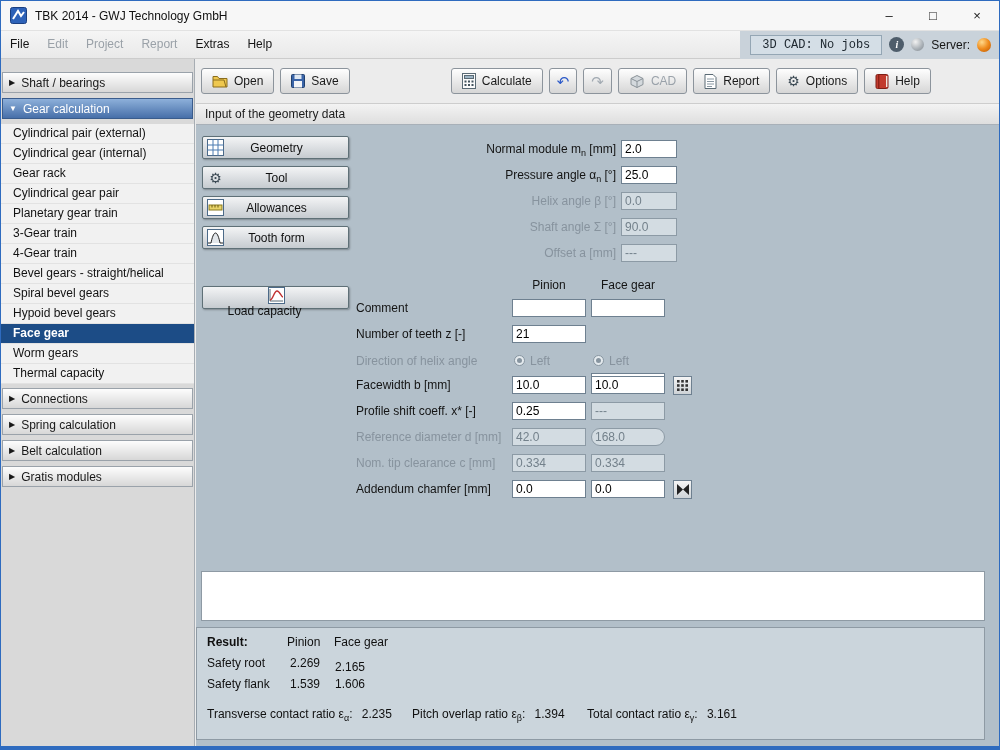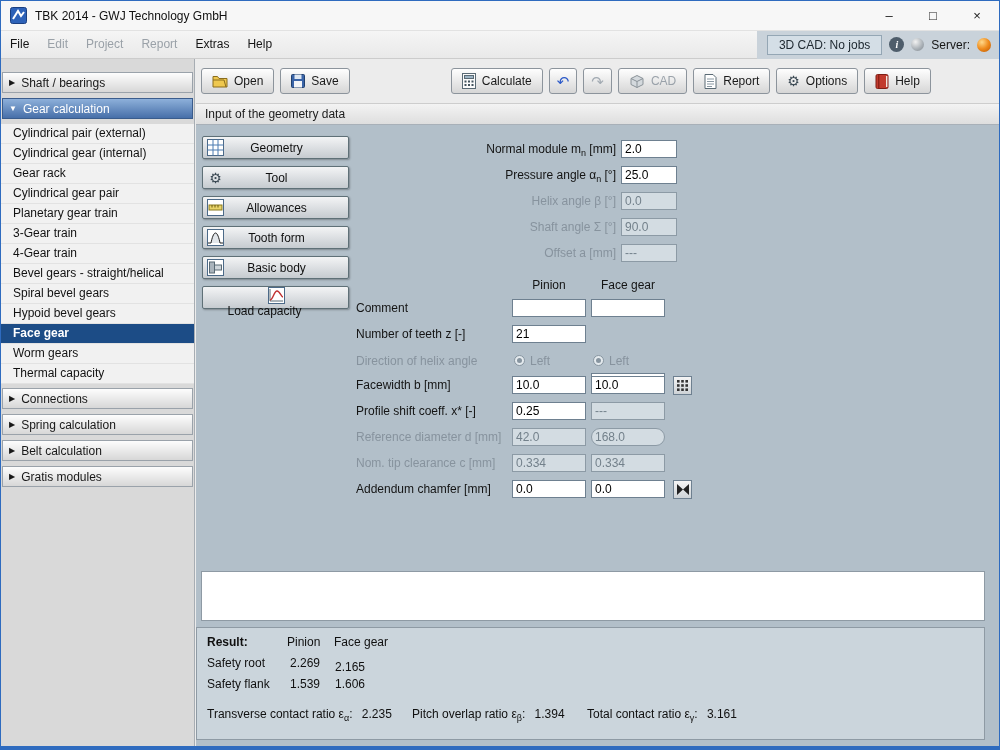--- a/index.html
+++ b/index.html
@@ -18,21 +18,21 @@
   .wc { width:44px; height:30px; line-height:30px; text-align:center; font-size:13px; color:#202020; }
 
   
   .menubar { position:absolute; left:0; top:30px; width:100%; height:28px;
              background:linear-gradient(#f5f5f5,#e9e9e9); border-bottom:1px solid #cccccc;
              display:flex; align-items:center; }
   .mitem { padding:0 9px; line-height:27px; color:#151515; }
   .mitem.dis { color:#9aa1a8; }
   .menu-right { margin-left:auto; display:flex; align-items:center; gap:7px; padding-right:8px;
                 background:#c9d2da; height:28px; padding-left:10px; }
-  .cadbox { background:#d4dee6; border:1px solid #94a6b4; padding:2px 11px; font-size:12px; color:#202a32; }
+  .cadbox { background:#d4dee6; border:1px solid #94a6b4; padding:2px 11px; font-size:12px; color:#202a32;font-family:Liberation Mono, monospace; }
   .info-dot { width:15px; height:15px; border-radius:50%; background:#4e5d6b; color:#fff;
               font:italic bold 10px "Liberation Serif", serif; display:flex; align-items:center; justify-content:center; }
   .ball { border-radius:50%; }
   .ball.gray { width:13px; height:13px; background:radial-gradient(circle at 35% 30%, #f2f2f2, #a7aeb4 60%, #7f868c); }
   .ball.orange { width:14px; height:14px; background:radial-gradient(circle at 35% 30%, #ffd98a, #ef8b1c 50%, #b95400); }
   .server-label { color:#151515; }
 
   
   .sidebar { position:absolute; left:0; top:58px; width:194px; bottom:0; background:#d9d9d9;
              border-right:1px solid #a7adb3; padding-top:13px; }
@@ -257,28 +257,20 @@
           <path d="M5 6v2.5M8 6v2.5M11 6v2.5" stroke="#6a5a10"></path>
         </svg>
         <span class="nav-lbl">Allowances</span>
       </button>
       <button class="navbtn" style="top:101px;">
         <svg class="nav-ico" viewBox="0 0 17 17">
           <rect x="0.5" y="0.5" width="16" height="16" fill="#ffffff" stroke="#4c6a88"></rect>
           <path d="M1 14h3c1-5 2.5-10 4.5-10s3.5 5 4.5 10h3" fill="#e2e6ea" stroke="#222222"></path>
         </svg>
         <span class="nav-lbl">Tooth form</span>
-      </button>
-      <button class="navbtn" style="top:131px;">
-        <svg class="nav-ico" viewBox="0 0 17 17">
-          <rect x="0.5" y="0.5" width="16" height="16" fill="#ffffff" stroke="#4c6a88"></rect>
-          <rect x="2.5" y="3" width="5" height="11" fill="#aab4bc" stroke="#5a6a74"></rect>
-          <rect x="7.5" y="6" width="7" height="5" fill="#cfd6db" stroke="#5a6a74"></rect>
-        </svg>
-        <span class="nav-lbl">Basic body</span>
       </button>
       <button class="navbtn" style="top:161px;flex-direction:column;">
         <svg class="nav-ico" viewBox="0 0 17 17">
           <rect x="0.5" y="0.5" width="16" height="16" fill="#ffffff" stroke="#4c6a88"></rect>
           <path d="M2 14h13M2 14V2" stroke="#5a6a74"></path>
           <path d="M2 13c3 0 4-9 7-9s4 6 6 6" fill="none" stroke="#c03030" stroke-width="1.4"></path>
         </svg>
         <span class="nav-lbl">Load capacity</span>
       </button>
 

